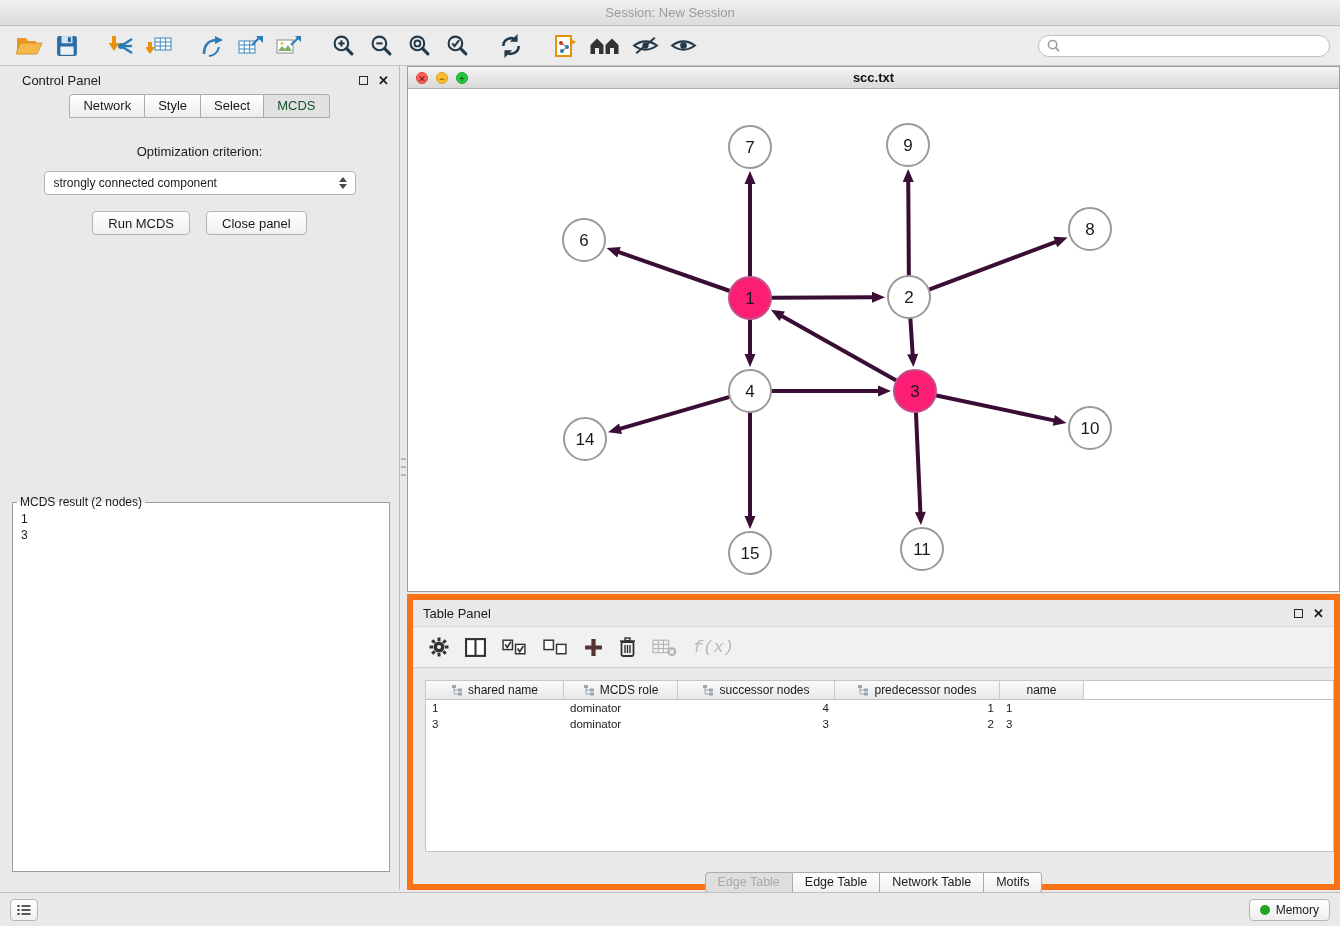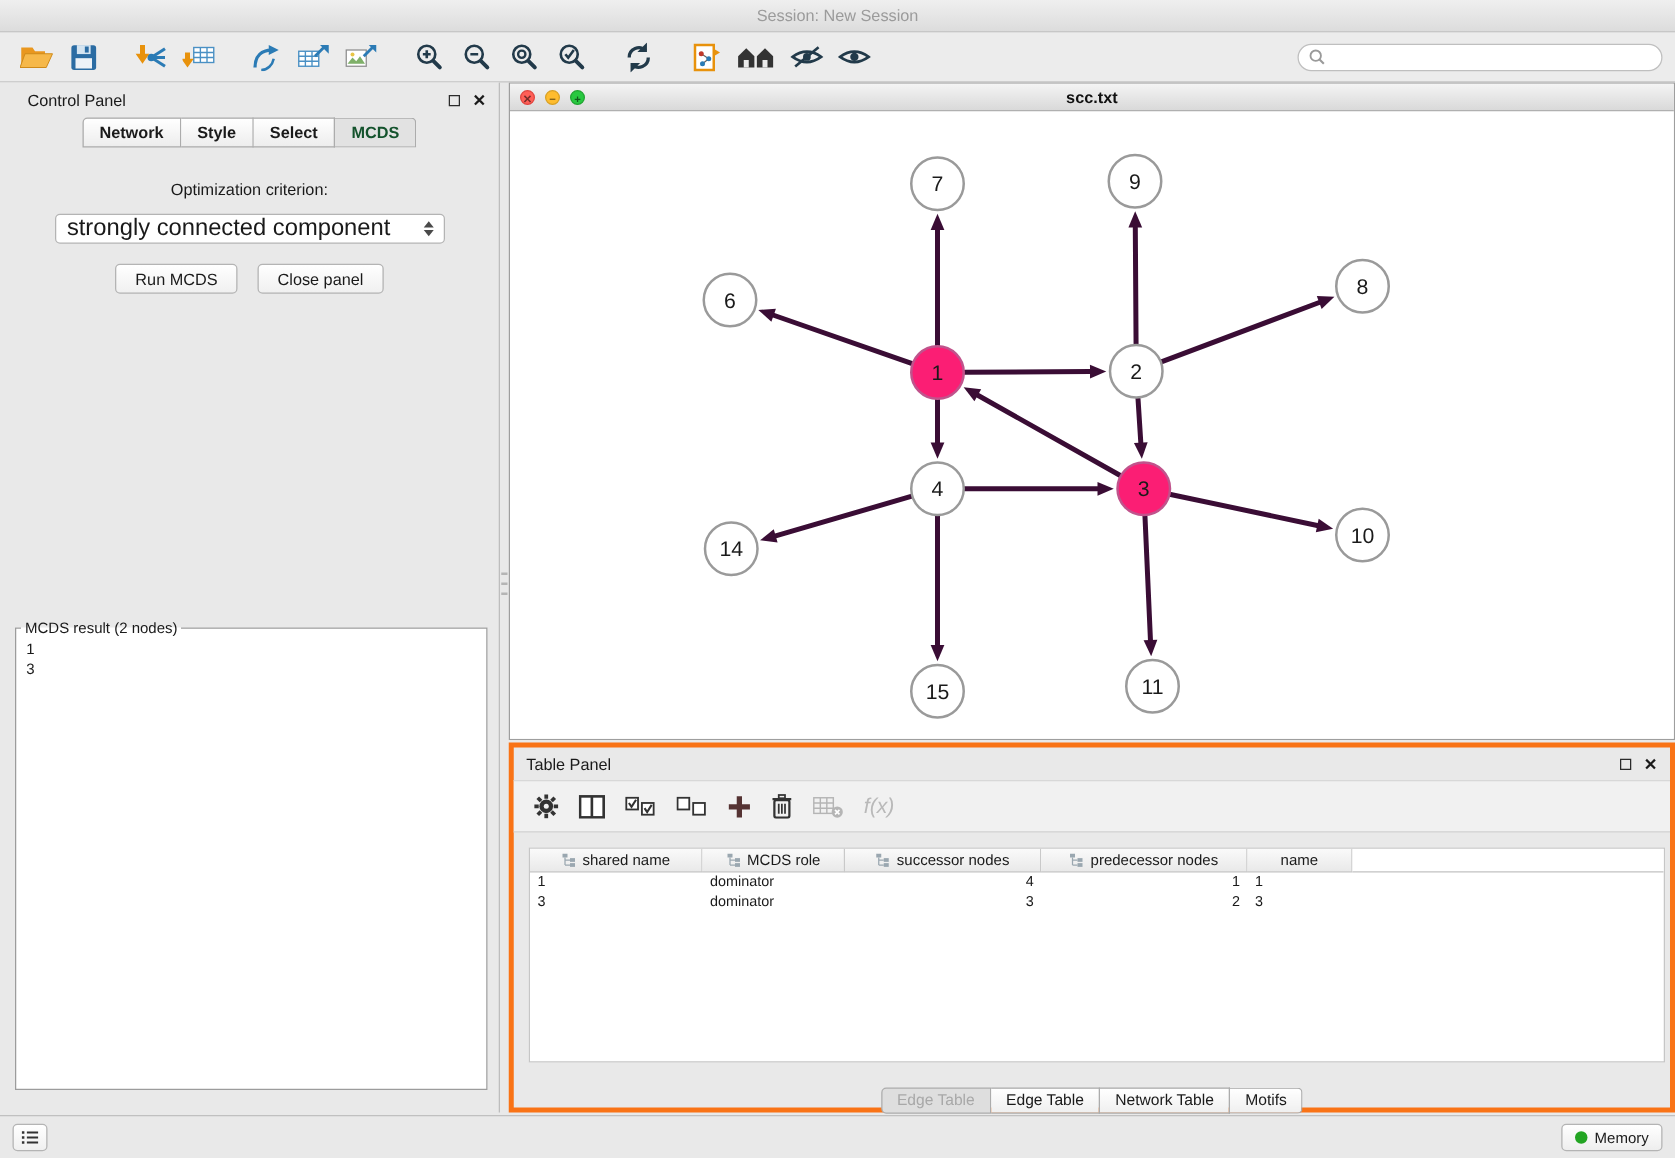--- a/index.html
+++ b/index.html
@@ -23,27 +23,27 @@
 
   
   .control-panel { position:absolute; left:0; top:66px; width:400px; height:824px;
     background:#e9e9e9; border-right:1px solid #bdbdbd; }
   .panel-header { height:28px; display:flex; align-items:center; padding:0 10px; font-size:13px;margin-left:12px; }
   .panel-controls { margin-left:auto; display:flex; gap:10px; align-items:center; }
   .float-icon { width:9px; height:9px; border:1.5px solid #2b2b2b; display:inline-block; }
   .close-x { font-size:13px; font-weight:bold; color:#1a1a1a; line-height:1; }
   .cp-tabs { display:flex; justify-content:center; }
   .cp-tab { padding:3px 13px 4px; font-size:13px; background:linear-gradient(#ffffff,#ededed);
-    border:1px solid #acacac; border-left:none;font-weight:bold; }
+    border:1px solid #acacac; border-left:none; }
   .cp-tab:first-child { border-left:1px solid #acacac; border-top-left-radius:4px; }
   .cp-tab:last-child { border-top-right-radius:4px; }
   .cp-tab.active { background:#e2e2e2; color:#14532d; }
   .opt-label { text-align:center; margin-top:26px; font-size:13px; }
   .dropdown { margin:12px auto 0; width:312px; height:24px; background:#fff; border:1px solid #b4b4b4;
-    border-radius:4px; display:flex; align-items:center; padding:0 26px 0 9px; font-size:19px; position:relative; }
+    border-radius:4px; display:flex; align-items:center; padding:0 26px 0 9px; font-size:12px; position:relative; }
   .dd-caret { position:absolute; right:8px; top:5px; display:flex; flex-direction:column; gap:2px; }
   .dd-caret i { width:0; height:0; border-left:4px solid transparent; border-right:4px solid transparent; }
   .dd-caret .up { border-bottom:5px solid #4a4a4a; }
   .dd-caret .dn { border-top:5px solid #4a4a4a; }
   .btn-row { display:flex; justify-content:center; gap:16px; margin-top:16px; }
   .btn { height:24px; padding:0 15px; border:1px solid #b4b4b4; border-radius:4px;
     background:linear-gradient(#ffffff,#f0f0f0); font-size:13px; display:flex; align-items:center; }
   .result-box { position:absolute; left:12px; top:429px; width:378px; height:377px;
     border:1px solid #9c9c9c; background:#fff; }
   .result-box legend { font-size:12px; padding:0 3px; margin-left:4px; }
@@ -62,26 +62,26 @@
   .light.green { background:#28c840; border:1px solid #1fa32f; }
   .net-canvas { width:931px; height:502px; background:#fff; }
 
   
   .v-grip { position:absolute; left:401px; top:458px; width:5px; height:18px;
     display:flex; flex-direction:column; justify-content:space-between; }
   .v-grip i { height:2px; background:#b5b5b5; }
 
   
   .table-panel { position:absolute; left:407px; top:594px; width:933px; height:296px;
-    background:#e9e9e9; border:4px solid #f97316; }
+    background:#e9e9e9; border:6px solid #f97316; }
   .tp-header { height:26px; display:flex; align-items:center; padding:0 10px; font-size:13px; }
   .tp-toolbar { height:42px; background:#f1f1f1; border-top:1px solid #d8d8d8; border-bottom:1px solid #cfcfcf;
     display:flex; align-items:center; gap:16px; padding:0 16px; }
   .tp-tool { display:flex; align-items:center; justify-content:center; }
-  .fx { font-family:Liberation Sans, sans-serif; font-style:italic; font-size:17px; color:#b9b9b9; }
+  .fx { font-family:Liberation Mono, monospace; font-style:italic; font-size:17px; color:#b9b9b9; }
   .data-table { position:absolute; left:12px; top:80px; width:909px; height:172px;
     background:#fff; border:1px solid #c6c6c6; font-size:11.5px; overflow:hidden; }
   .thead { display:flex; height:19px; }
   .th { background:linear-gradient(#fafafa,#e9e9e9); border-right:1px solid #c9c9c9; border-bottom:1px solid #c2c2c2;
     display:flex; align-items:center; justify-content:center; gap:5px; font-size:12px; }
   .th.cfill { flex:1; background:#fff; border-right:none; border-bottom:1px solid #c2c2c2; }
   .c0 { width:138px; } .c1 { width:114px; } .c2 { width:157px; } .c3 { width:165px; } .c4 { width:84px; }
   .trow { display:flex; height:16px; line-height:16px; }
   .td { padding:0 6px; white-space:nowrap; }
   .td.right { text-align:right; }

